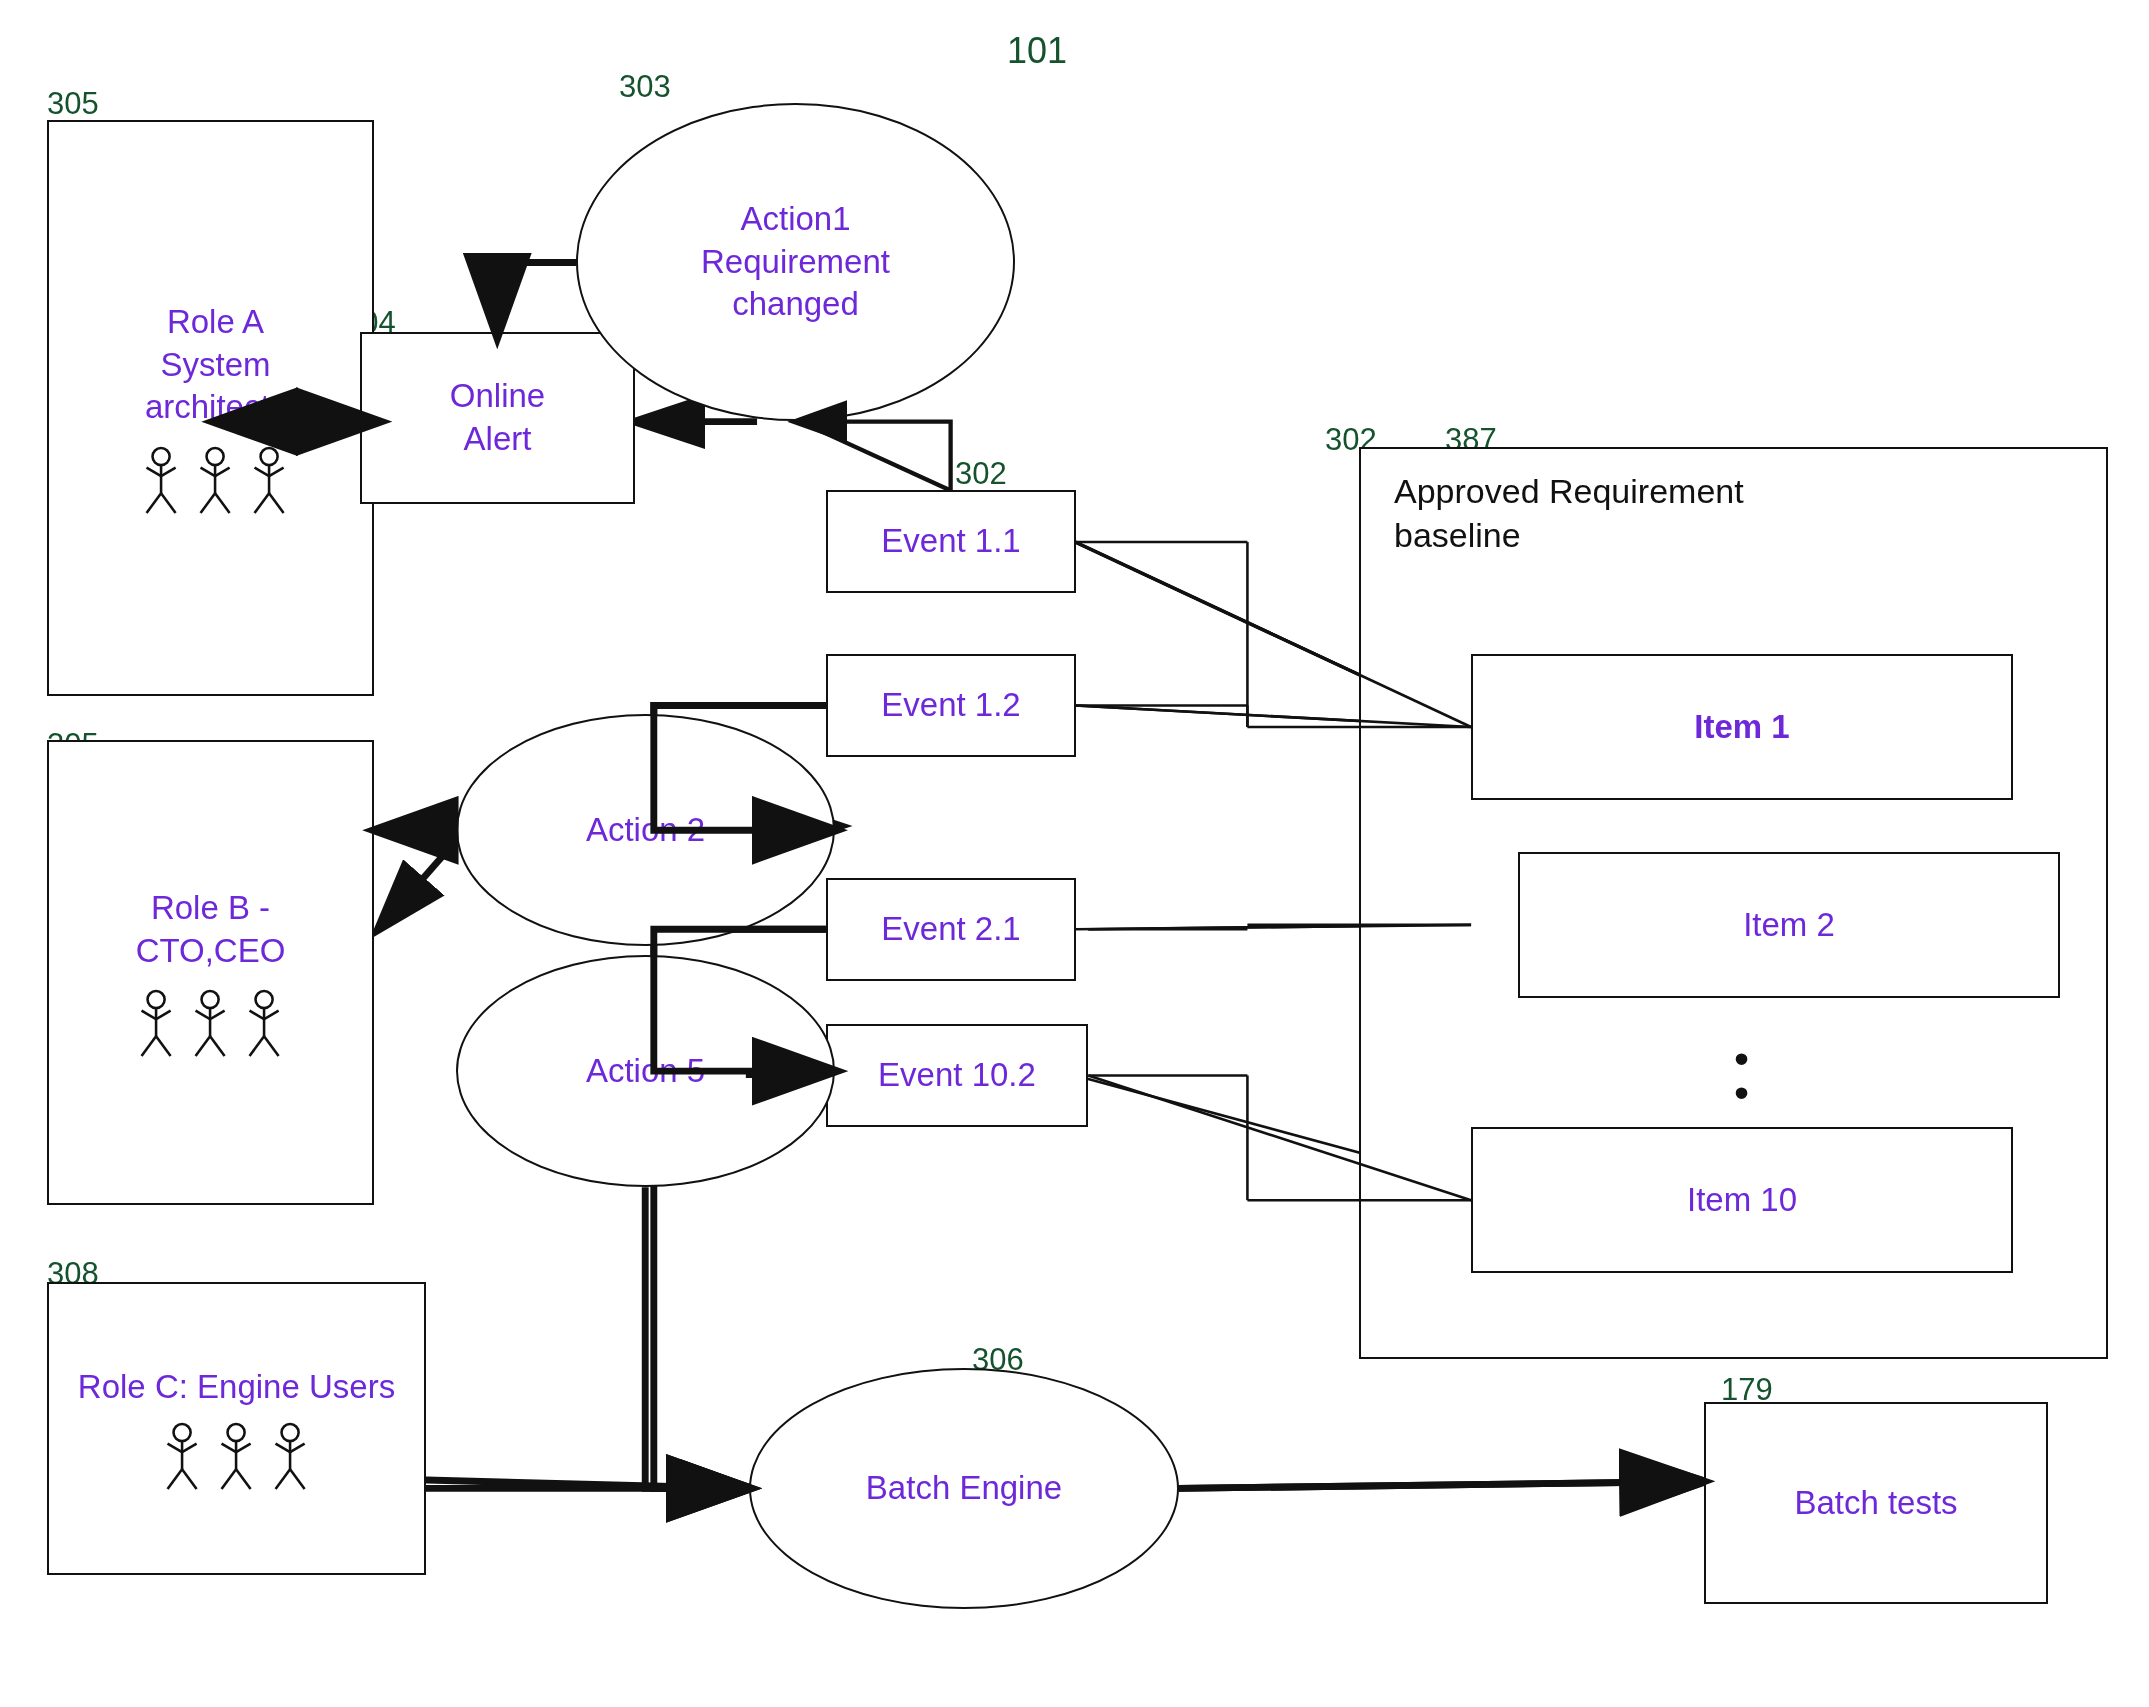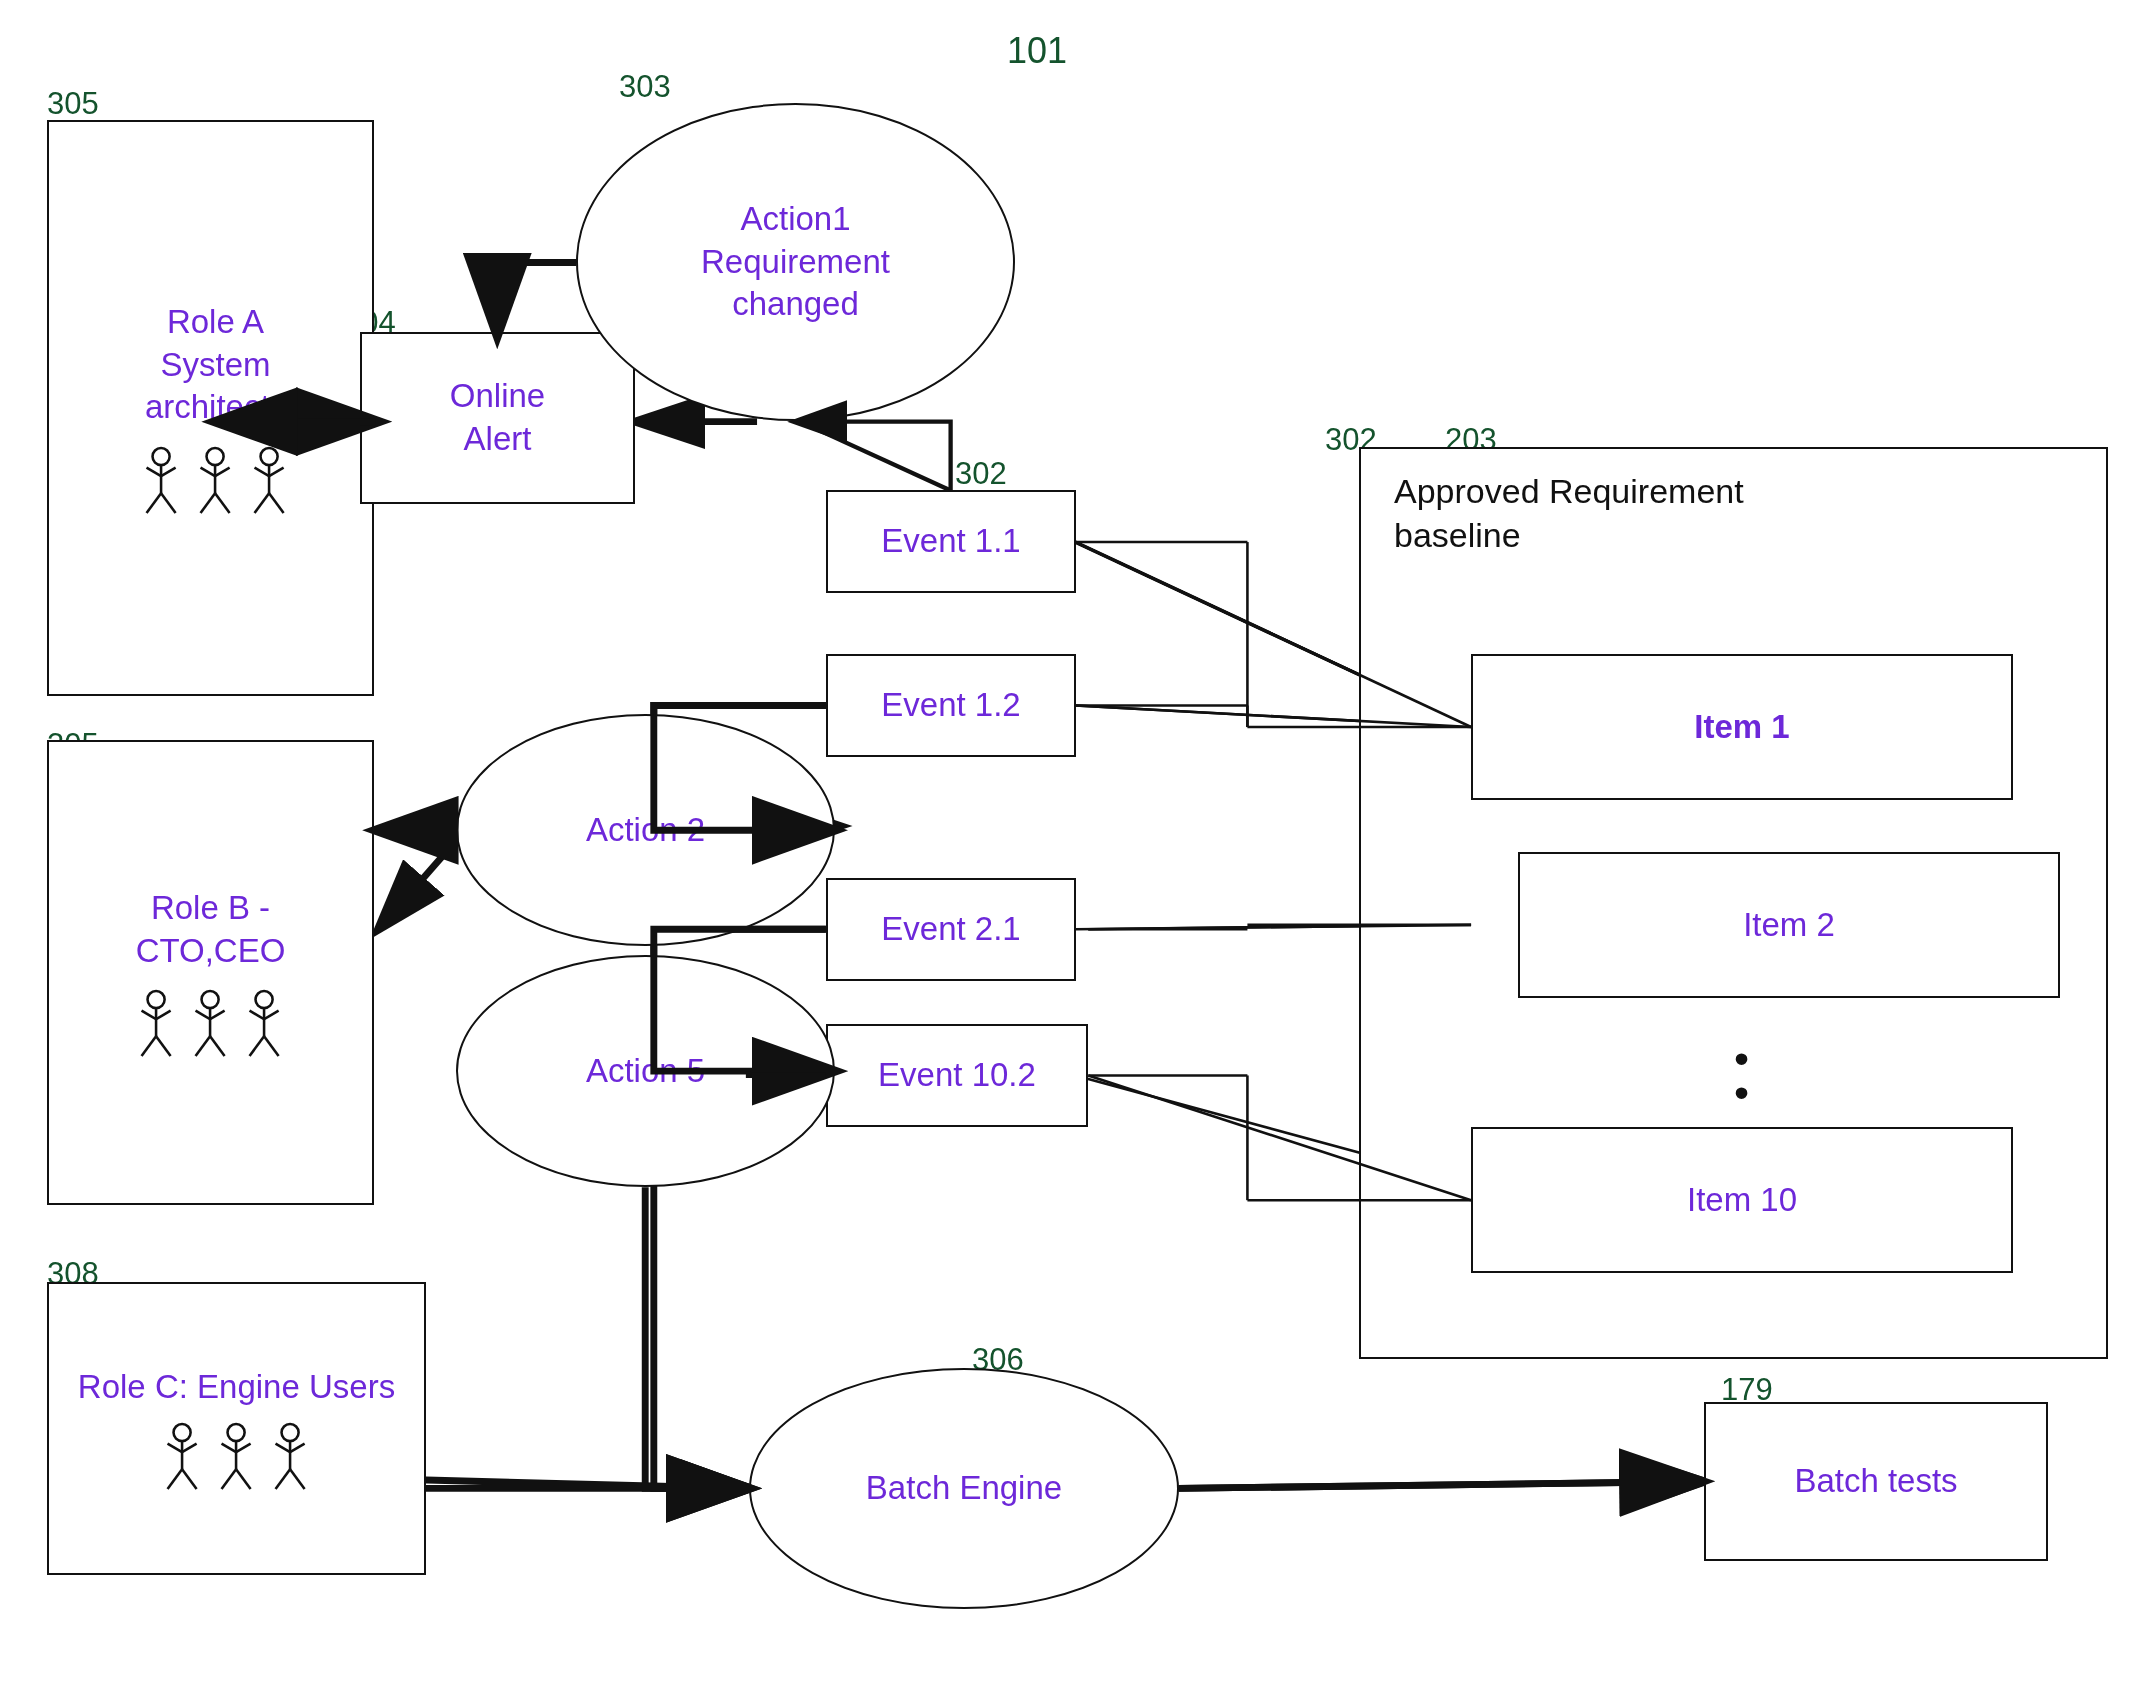--- a/index.html
+++ b/index.html
@@ -105,21 +105,21 @@
     </defs>
   </svg>
 
   <div class="label" style="left:1007px; top:30px; font-size:36px;">101</div>
 
   <div class="label" style="left:47px; top:86px; font-size:31px;">305</div>
   <div class="label" style="left:47px; top:727px; font-size:31px;">305</div>
   <div class="label" style="left:47px; top:1256px; font-size:31px;">308</div>
   <div class="label" style="left:344px; top:305px; font-size:31px;">304</div>
   <div class="label" style="left:955px; top:456px; font-size:31px;">302</div>
-  <div class="label" style="left:1445px; top:422px; font-size:31px;">203</div>
+  <div class="label" style="left:1445px; top:422px; font-size:31px;">387</div>
   <div class="label" style="left:1325px; top:422px; font-size:31px;">302</div>
   <div class="label" style="left:972px; top:1342px; font-size:31px;">306</div>
   <div class="label" style="left:1721px; top:1372px; font-size:31px;">179</div>
   <div class="label" style="left:619px; top:69px; font-size:31px;">303</div>
 
   <div class="box" style="left:47px; top:120px; width:327px; height:576px;padding-left:10px;">
     <div>
       <div class="text-content">Role A<br>System<br>architects</div>
 
       <div style="display:flex; justify-content:center; gap:6.9px; margin-top:17px;">
@@ -246,21 +246,21 @@
   <div class="box" style="left:1471px; top:852px; width:542px; height:146px;margin-left:47px;">
     <div class="text-content">Item 2</div>
   </div>
 
   <div style="position:absolute; left:1734px; top:1041px; font-size:43px; color:#111; line-height:0.8;">•<br>•</div>
 
   <div class="box" style="left:1471px; top:1127px; width:542px; height:146px;">
     <div class="text-content">Item 10</div>
   </div>
 
-  <div class="box" style="left:1704px; top:1402px; width:344px; height:159px;">
+  <div class="box" style="left:1704px; top:1402px; width:344px; height:202px;">
     <div class="text-content">Batch tests</div>
   </div>
 
   <div class="ellipse" style="left:576px; top:103px; width:439px; height:318px;">
     <div class="text-content">Action1<br>Requirement<br>changed</div>
   </div>
 
   <div class="ellipse" style="left:456px; top:714px; width:379px; height:232px;">
     <div class="text-content">Action 2</div>
   </div>

